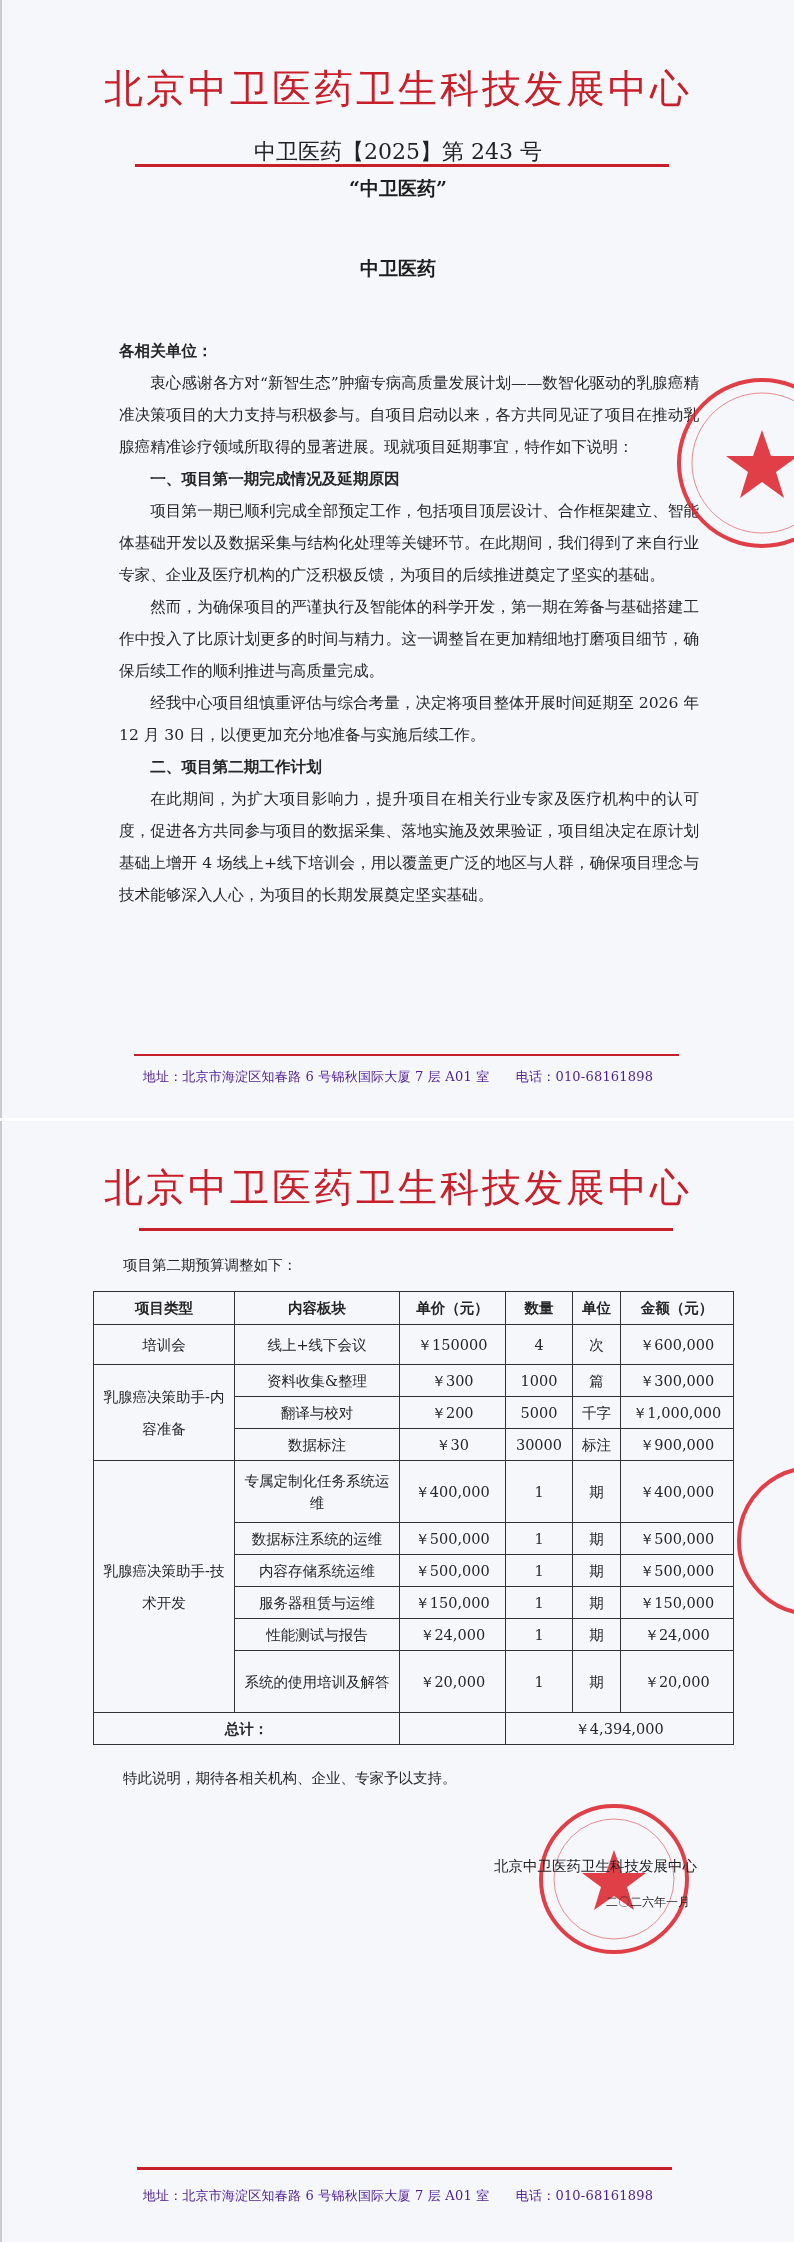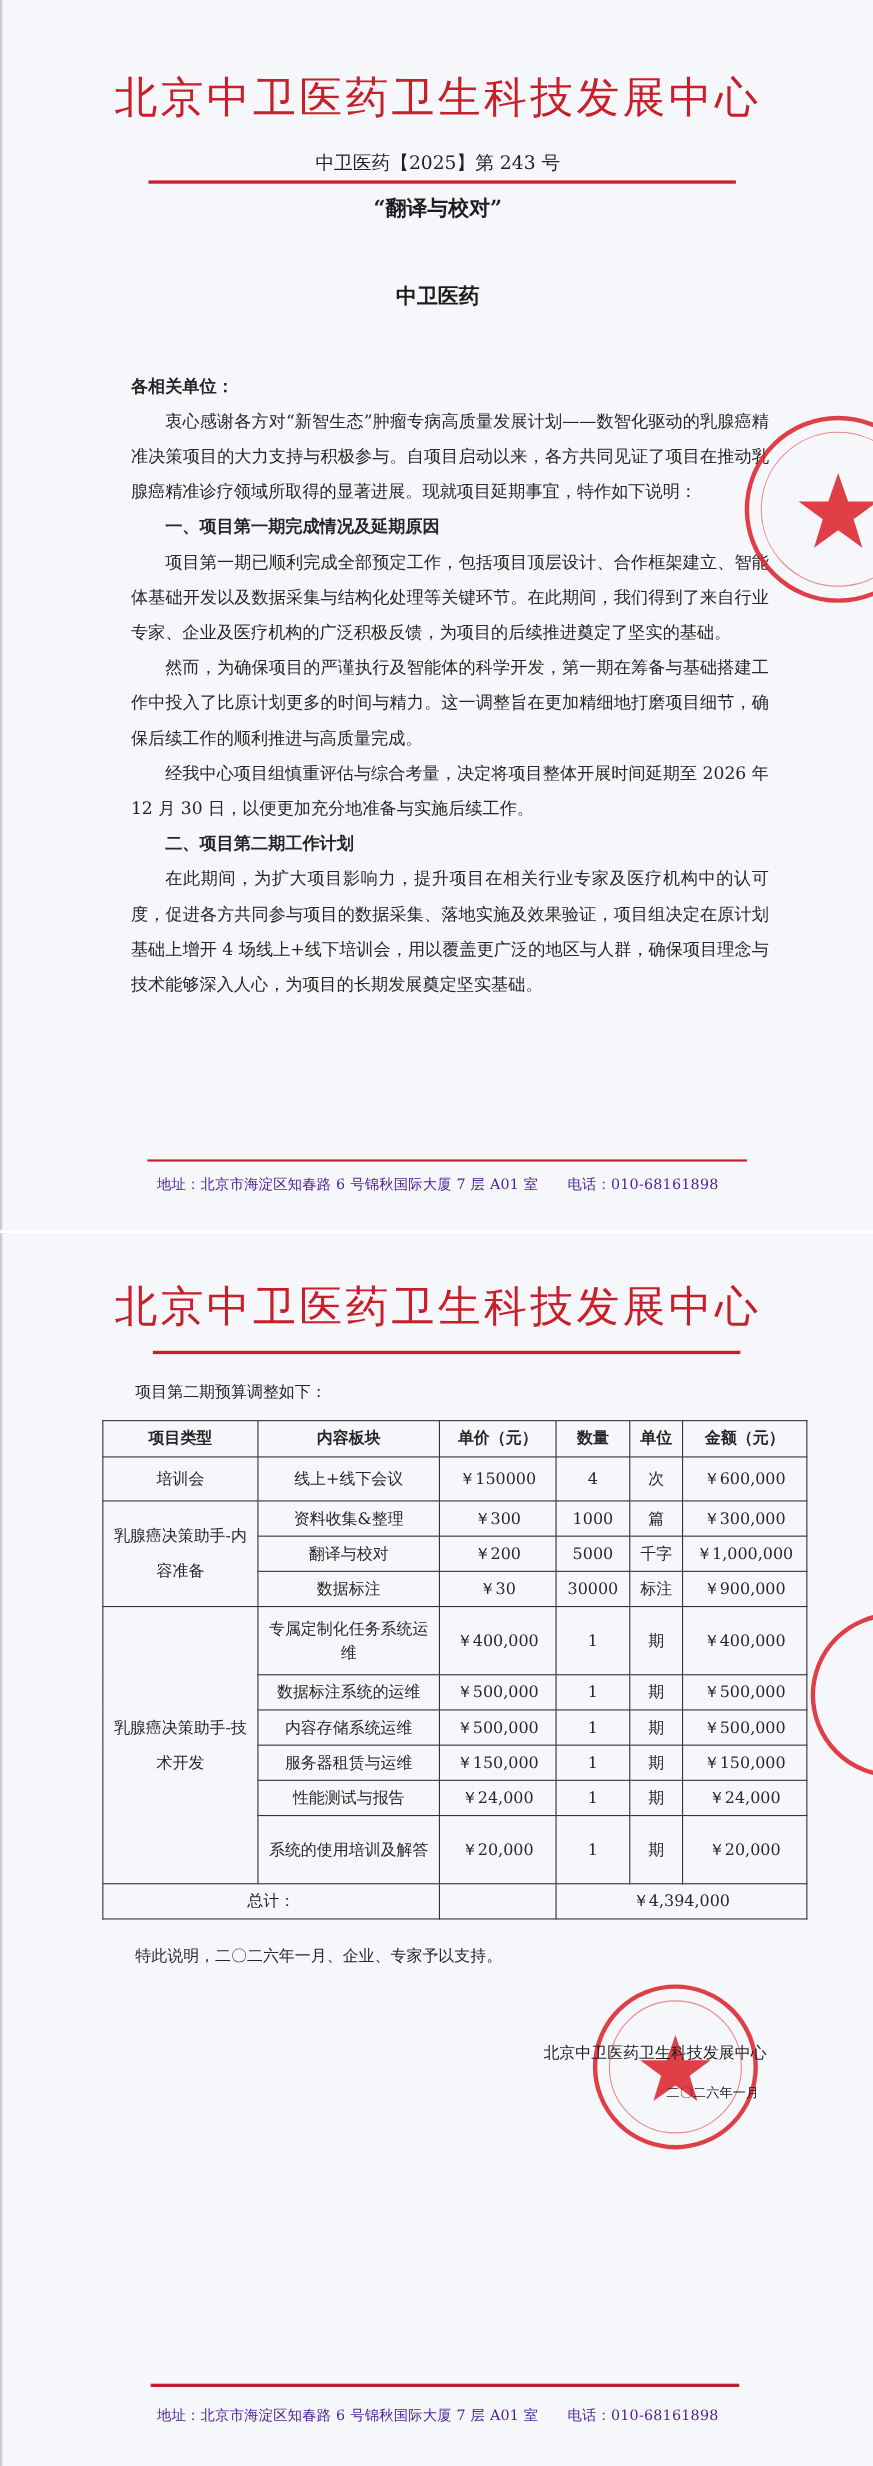--- a/index.html
+++ b/index.html
@@ -21,21 +21,21 @@
     position: absolute; left: 0; right: 0;
     text-align: center;
     color: #c8202b;
     font-family: "DejaVu Serif", "Liberation Serif", serif;
     font-size: 39px;
     letter-spacing: 3px;
     font-weight: normal;
   }
   .doc-number {
     position: absolute; left: 0; right: 0; top: 137px;
-    text-align: center; font-size: 17px; color: #222;
+    text-align: center; font-size: 22px; color: #222;
   }
   .red-rule {
     position: absolute; height: 3px; background: #c8202b;
   }
   .heading {
     position: absolute; left: 0; right: 0; text-align: center;
     font-size: 19px; font-weight: bold; color: #1d1d1d;
   }
 
   .body-text {
@@ -86,21 +86,21 @@
   }
 </style>
 </head>
 <body>
 
 <div class="page page1">
   <div class="org-title" style="top:62px;">北京中卫医药卫生科技发展中心</div>
   <div class="doc-number">中卫医药【2025】第 243 号</div>
   <div class="red-rule" style="left:133px; width:534px; top:164px;"></div>
 
-  <div class="heading" style="top:176px;">“翻译与校对”</div>
+  <div class="heading" style="top:176px;">“中卫医药”</div>
   <div class="heading" style="top:256px;">中卫医药</div>
 
   <div class="body-text" style="top:335px;">
     <p class="salutation">各相关单位：</p>
     <p>衷心感谢各方对“新智生态”肿瘤专病高质量发展计划——数智化驱动的乳腺癌精准决策项目的大力支持与积极参与。自项目启动以来，各方共同见证了项目在推动乳腺癌精准诊疗领域所取得的显著进展。现就项目延期事宜，特作如下说明：</p>
     <p class="section-h">一、项目第一期完成情况及延期原因</p>
     <p>项目第一期已顺利完成全部预定工作，包括项目顶层设计、合作框架建立、智能体基础开发以及数据采集与结构化处理等关键环节。在此期间，我们得到了来自行业专家、企业及医疗机构的广泛积极反馈，为项目的后续推进奠定了坚实的基础。</p>
     <p>然而，为确保项目的严谨执行及智能体的科学开发，第一期在筹备与基础搭建工作中投入了比原计划更多的时间与精力。这一调整旨在更加精细地打磨项目细节，确保后续工作的顺利推进与高质量完成。</p>
     <p>经我中心项目组慎重评估与综合考量，决定将项目整体开展时间延期至 2026 年 12 月 30 日，以便更加充分地准备与实施后续工作。</p>
     <p class="section-h">二、项目第二期工作计划</p>
@@ -215,28 +215,28 @@
     </tr>
     <tr style="height:62px">
       <td>系统的使用培训及解答</td>
       <td class="amt">￥20,000</td>
       <td>1</td>
       <td>期</td>
       <td class="amt">￥20,000</td>
     </tr>
 
     <tr style="height:32px">
-      <td colspan="2" style="font-weight:normal;">总计：</td>
+      <td colspan="2" style="font-weight:bold;">总计：</td>
       <td></td>
       <td colspan="3" class="amt">￥4,394,000</td>
     </tr>
   </tbody>
     </table>
 
-  <div class="closing">特此说明，二〇二六年一月、企业、专家予以支持。</div>
+  <div class="closing">特此说明，期待各相关机构、企业、专家予以支持。</div>
 
   <div class="seal" style="left:735px; top:345px; width:150px; height:150px;"></div>
 
   <div class="seal" style="left:537px; top:683px; width:150px; height:150px;">
     <svg width="150" height="150" viewBox="0 0 150 150">
       <circle cx="71" cy="71" r="60" fill="none" stroke="rgba(220,30,40,0.5)" stroke-width="1"></circle>
       <polygon points="71,42 79,65 103,65 84,79 91,102 71,88 51,102 58,79 39,65 63,65" fill="rgba(220,30,40,0.85)"></polygon>
     </svg>
   </div>
 

